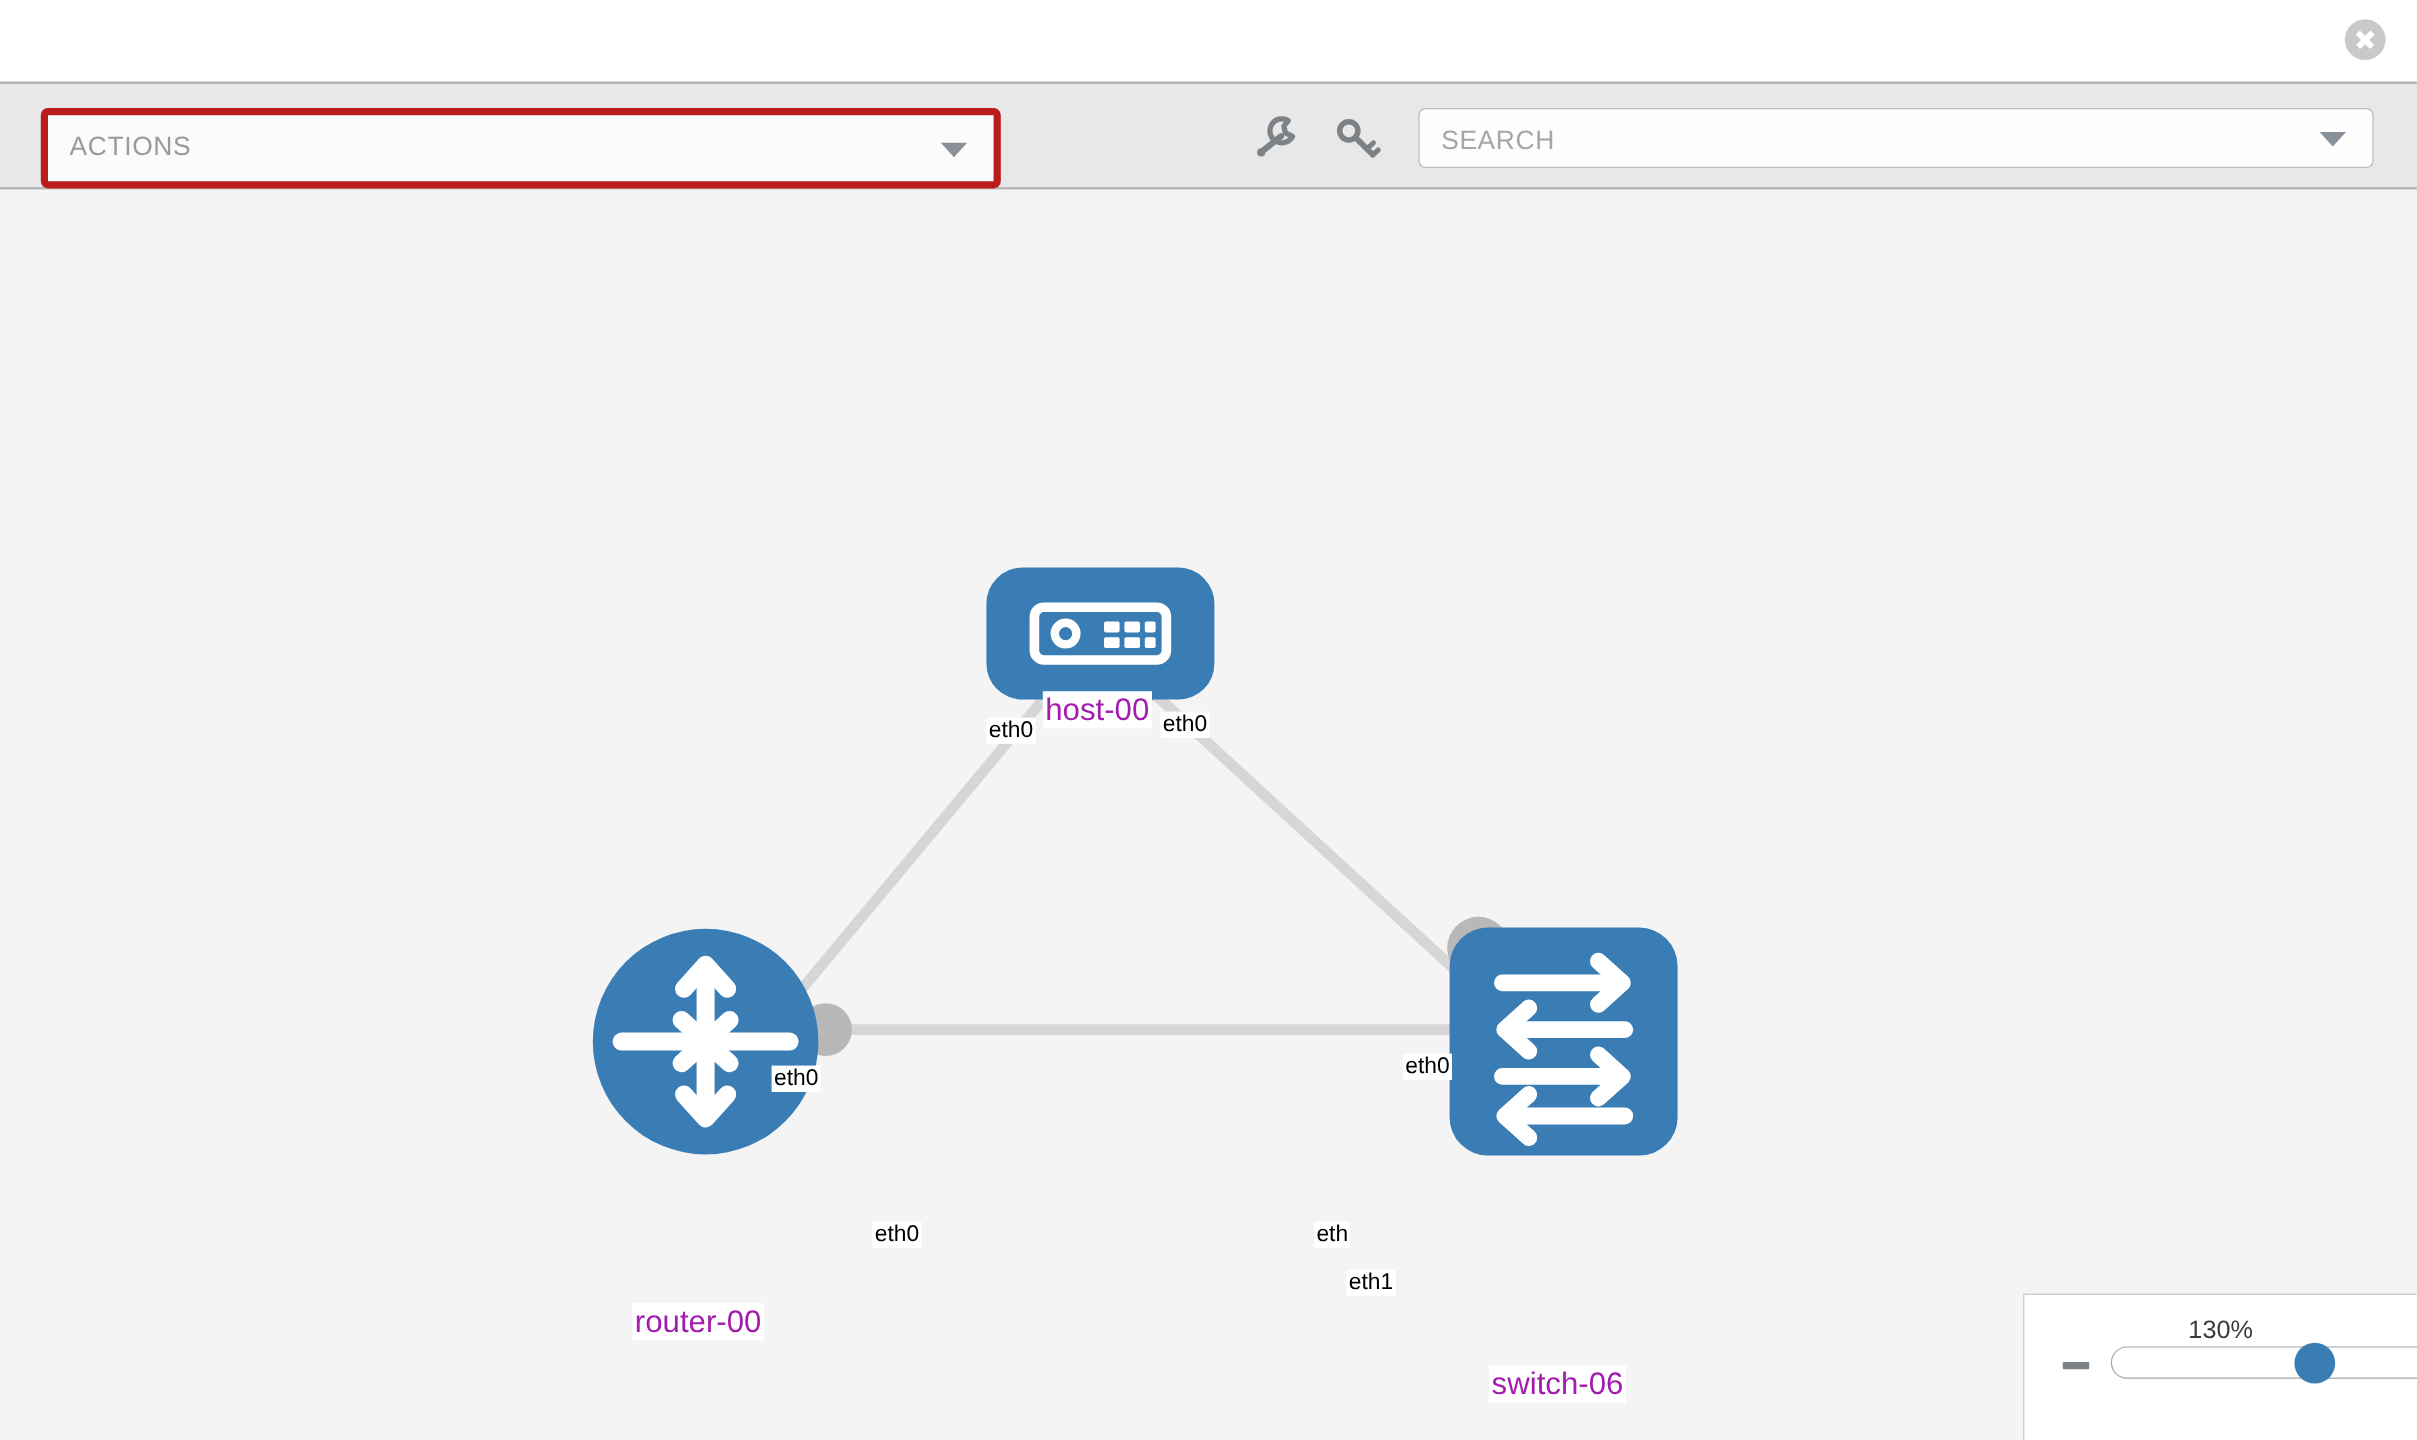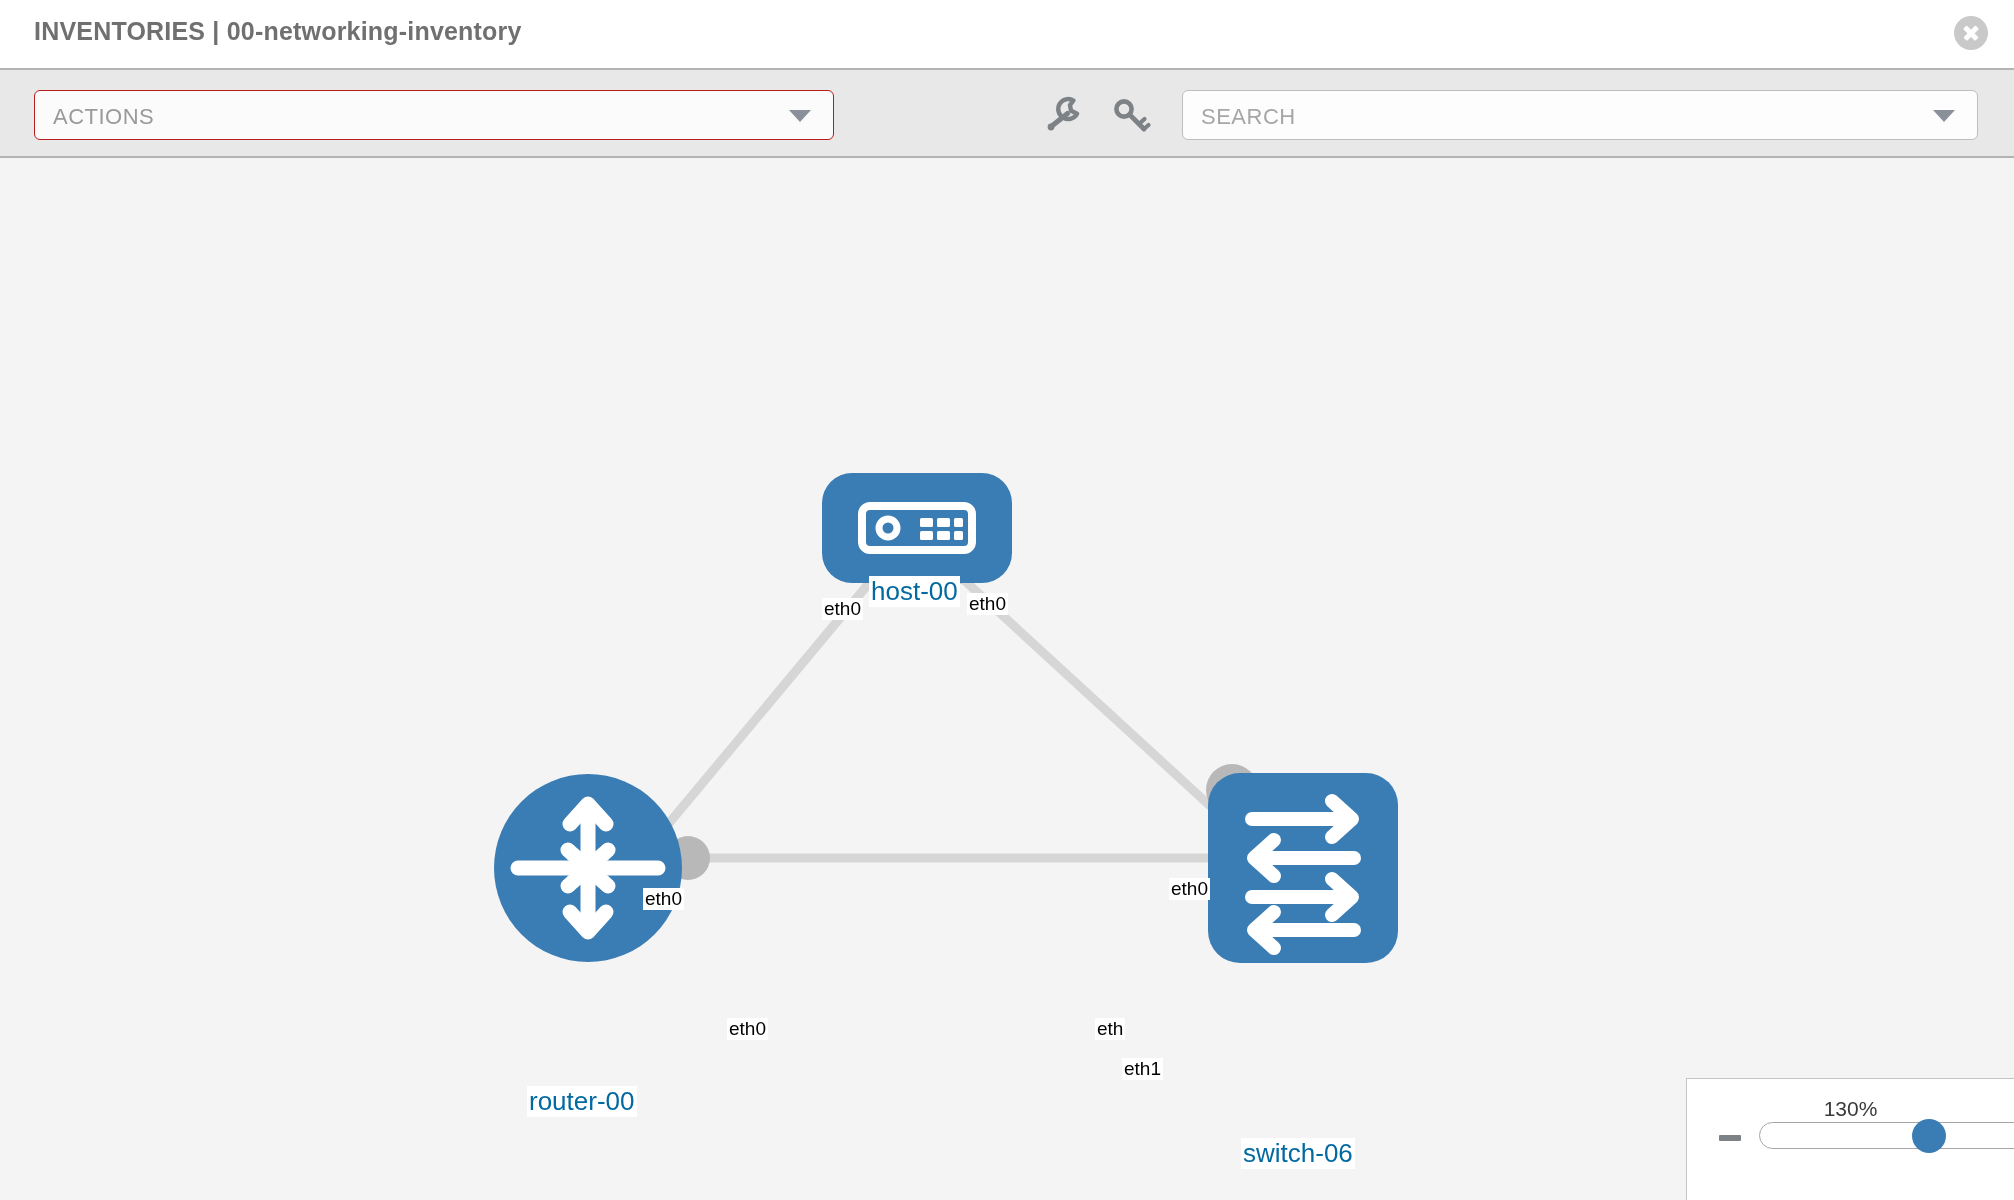--- a/index.html
+++ b/index.html
@@ -39,23 +39,23 @@
   
   .toolbar {
     position: absolute; left: 0; top: 68px;
     width: 2014px; height: 90px;
     background: #e8e8e8;
     border-top: 2px solid #b3b3b3;
     border-bottom: 2px solid #b3b3b3;
   }
   .actions-select {
     position: absolute; left: 34px; top: 20px;
-    width: 800px; height: 50px;
+    width: 800px; height: 67px;
     background: #fbfbfb;
-    border: 1px solid #b91c1c;
+    border: 6px solid #b91c1c;
     border-radius: 6px;
   }
   .actions-select .label {
     position: absolute; left: 18px; top: 13px;
     font-size: 22px; color: #9a9a9a;
     letter-spacing: 0.5px;
   }
   .caret {
     position: absolute; right: 22px; top: 50%;
     margin-top: -5px;
@@ -89,21 +89,21 @@
     position: absolute; left: 0; top: 158px;
     width: 2014px; height: 1042px;
     background: #f4f4f4;
     overflow: hidden;
   }
   .topology-svg { position: absolute; left: 0; top: 0; }
 
   
   .node-label {
     position: absolute;
-    font-size: 26px; color: #0369a1;
+    font-size: 26px; color: #a21caf;
     background: #ffffff;
     white-space: nowrap;
     padding: 0 2px;
   }
   .iface-label {
     position: absolute;
     font-size: 19px; color: #000000;
     background: #ffffff;
     white-space: nowrap;
     padding: 0 2px;
@@ -152,21 +152,20 @@
     position: absolute; left: 50%; top: 50%;
     background: #7d8287; border-radius: 1px;
   }
   .zoom-plus i { width: 24px; height: 6px; transform: translate(-50%,-50%); }
   .zoom-plus b { width: 6px; height: 24px; transform: translate(-50%,-50%); }
 </style>
 </head>
 <body>
 
 <div class="header">
-  <div class="header-title">INVENTORIES | 00-networking-inventory</div>
   <div class="close-btn">
     <span class="x1"></span>
     <span class="x2"></span>
   </div>
 </div>
 
 <div class="toolbar">
 
   <div class="actions-select">
     <span class="label">ACTIONS</span>

